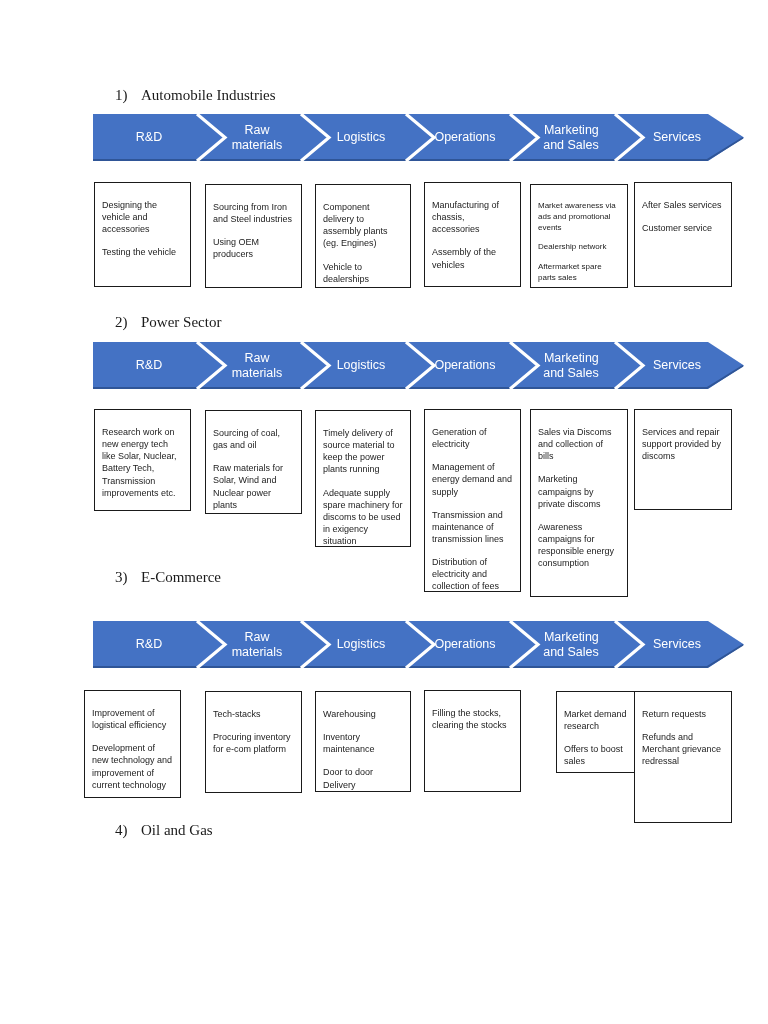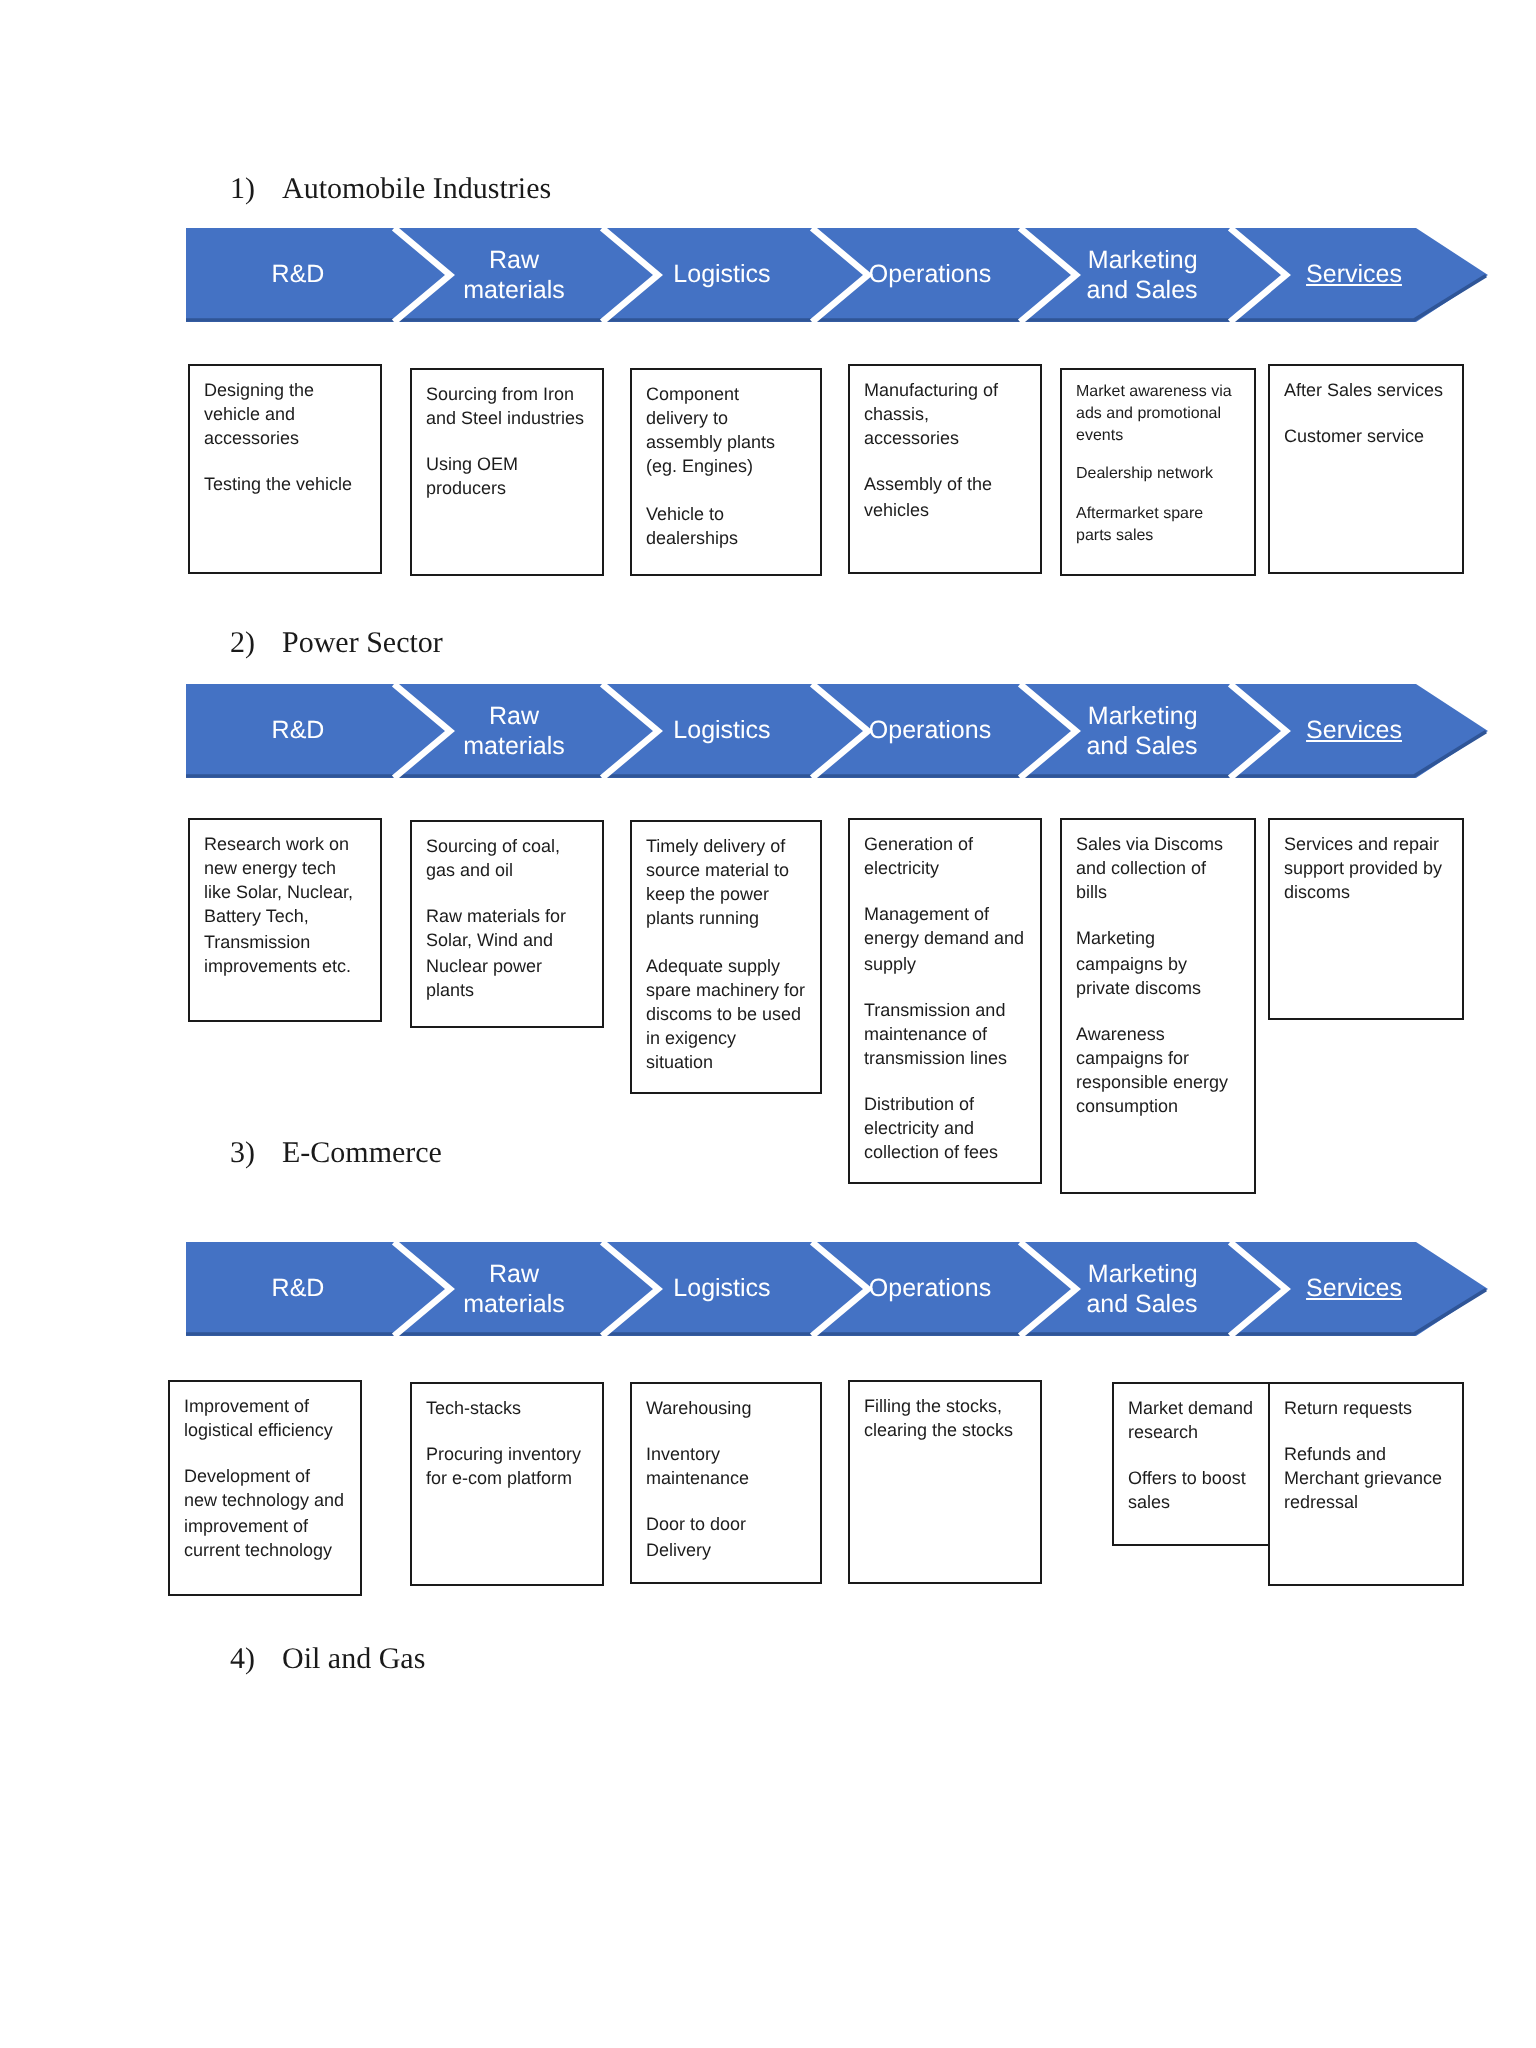--- a/index.html
+++ b/index.html
@@ -17,24 +17,24 @@
   .banner svg{position:absolute;left:0;top:0;display:block;}
   .stage{
     position:absolute;top:0;height:47px;display:flex;align-items:center;justify-content:center;
     color:#ffffff;font-size:12.5px;line-height:1.15;text-align:center;white-space:pre-line;
   }
   .stage:nth-of-type(1){left:0;width:112px;}
   .stage:nth-of-type(2){left:112px;width:104px;}
   .stage:nth-of-type(3){left:216px;width:104px;}
   .stage:nth-of-type(4){left:320px;width:104px;}
   .stage:nth-of-type(5){left:424px;width:108px;text-align:right;}
-  .stage:nth-of-type(6){left:532px;width:104px;text-decoration:underline;}
+  .stage:nth-of-type(6){left:532px;width:104px;}
   .vbox{
     position:absolute;background:#ffffff;border:1.5px solid #1a1a1a;
-    padding:6px 7px;box-sizing:border-box;
+    padding:16px 7px;box-sizing:border-box;
     font-size:9px;line-height:1.35;color:#1c1c1c;
   }
   .vbox p{margin:0 0 11px 0;}
   .vbox p:last-child{margin-bottom:0;}
   .vbox.small{font-size:8px;}
   .vbox.small p{margin-bottom:9px;}
 </style>
 </head>
 <body>
 
@@ -177,21 +177,21 @@
     <p>Inventory maintenance</p>
     <p>Door to door Delivery</p>
   </div>
   <div class="vbox" style="left:424px;top:690px;width:97px;height:102px">
     <p>Filling the stocks, clearing the stocks</p>
   </div>
   <div class="vbox" style="left:556px;top:691px;width:98px;height:82px">
     <p>Market demand research</p>
     <p>Offers to boost sales</p>
   </div>
-  <div class="vbox" style="left:634px;top:691px;width:98px;height:102px">
+  <div class="vbox" style="left:634px;top:691px;width:98px;height:132px">
     <p>Return requests</p>
     <p>Refunds and Merchant grievance redressal</p>
   </div>
 
   <div class="heading" style="top:822px">
     <span class="h-num">4)</span><span class="h-title">Oil and Gas</span>
   </div>
 
 </div>
 

